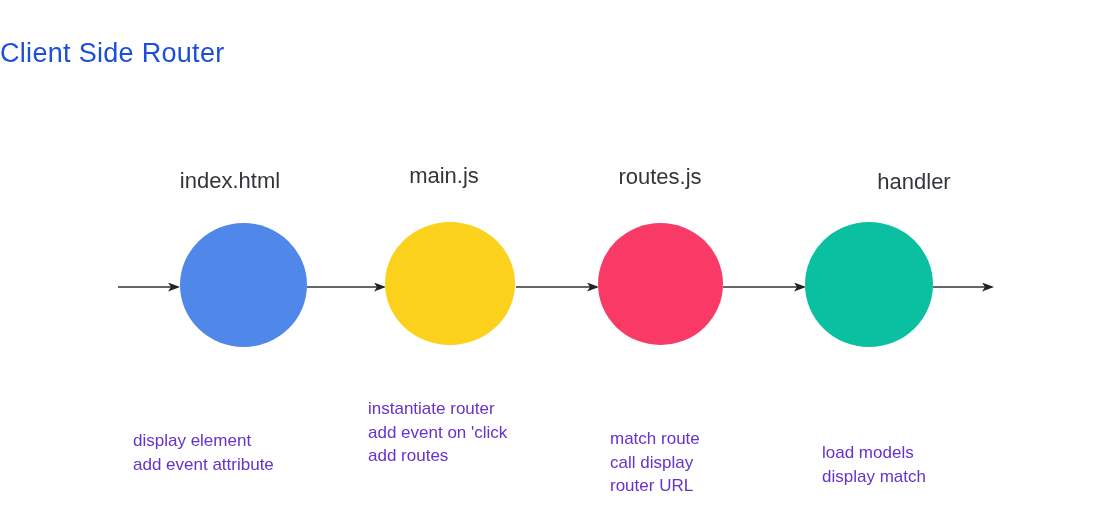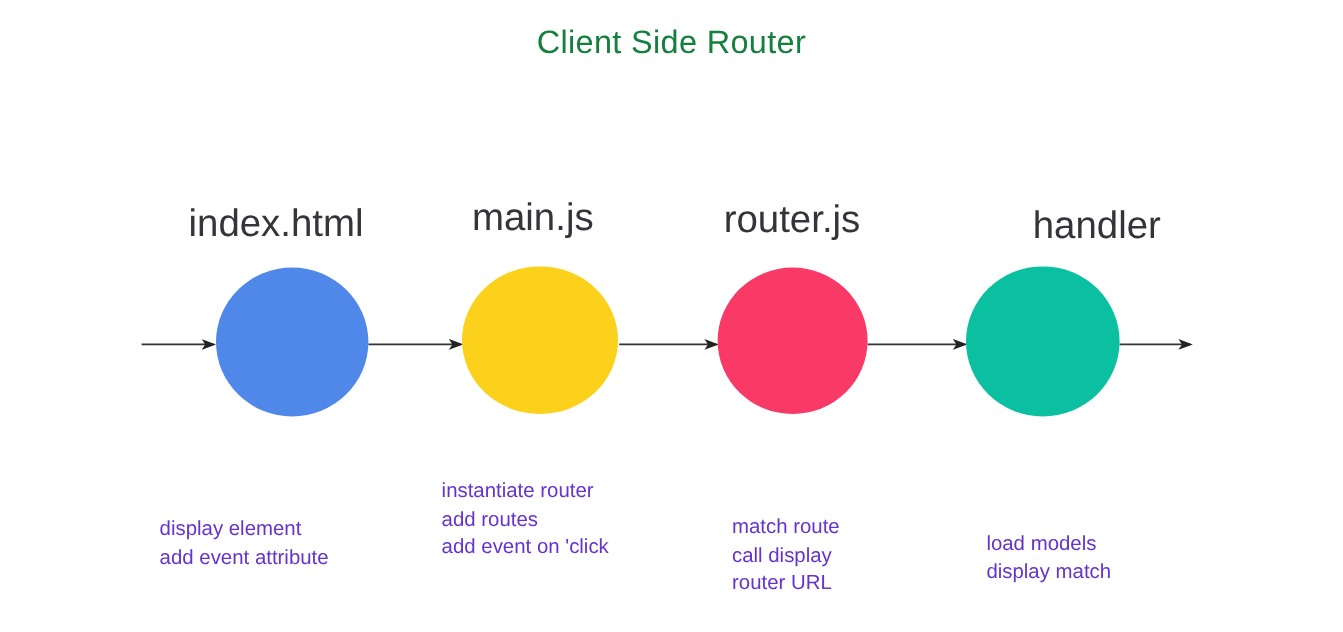--- a/index.html
+++ b/index.html
@@ -7,32 +7,32 @@
   .canvas {
     position: relative;
     width: 1119px;
     height: 527px;
     background: #ffffff;
     font-family: "Liberation Sans", sans-serif;
     overflow: hidden;
   }
   .title {
     position: absolute;
-    top: 20px;
+    top: 38px;
     left: 0;
     width: 1119px;
-    text-align: center;
+    text-align: left;
     font-size: 27px;
-    color: #15803d;
+    color: #1d4ed8;
     letter-spacing: 0.3px;
   }
   .node-label {
     position: absolute;
     transform: translateX(-50%);
-    font-size: 32px;
+    font-size: 22px;
     color: #33353a;
     white-space: nowrap;
   }
   .circle {
     position: absolute;
     border-radius: 50%;
   }
   .notes {
     position: absolute;
     font-size: 17px;
@@ -73,25 +73,25 @@
   <div class="circle" style="left: 180px; top: 223px; width: 127px; height: 124px; background: rgb(79, 136, 232);"></div>
   <div class="notes" style="left:133px; top:429px;">
     <span>display element</span>
     <span>add event attribute</span>
   </div>
 
   <div class="node-label" style="left:444px; top:163px;">main.js</div>
   <div class="circle" style="left: 385px; top: 222px; width: 130px; height: 123px; background: rgb(252, 209, 27);"></div>
   <div class="notes" style="left:368px; top:397px;">
     <span>instantiate router</span>
+    <span>add event on 'click</span>
     <span>add routes</span>
-    <span>add event on 'click</span>
   </div>
 
-  <div class="node-label" style="left:660px; top:164px;">router.js</div>
+  <div class="node-label" style="left:660px; top:164px;">routes.js</div>
   <div class="circle" style="left: 598px; top: 223px; width: 125px; height: 122px; background: rgb(249, 58, 103);"></div>
   <div class="notes" style="left:610px; top:417px;margin-top:10px;">
     <span>match route</span>
     <span>call display</span>
     <span>router URL</span>
   </div>
 
   <div class="node-label" style="left:874px; top:169px;margin-left:40px;">handler</div>
   <div class="circle" style="left: 805px; top: 222px; width: 128px; height: 125px; background: rgb(10, 192, 160);"></div>
   <div class="notes" style="left:822px; top:441px;">

